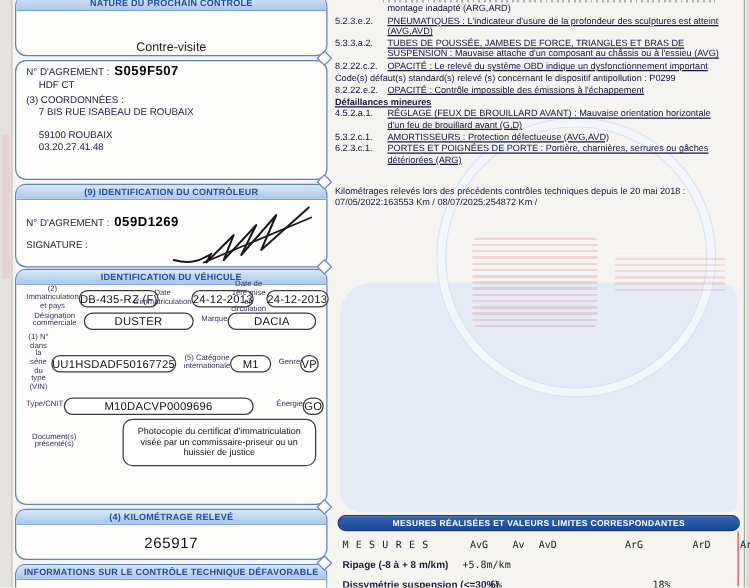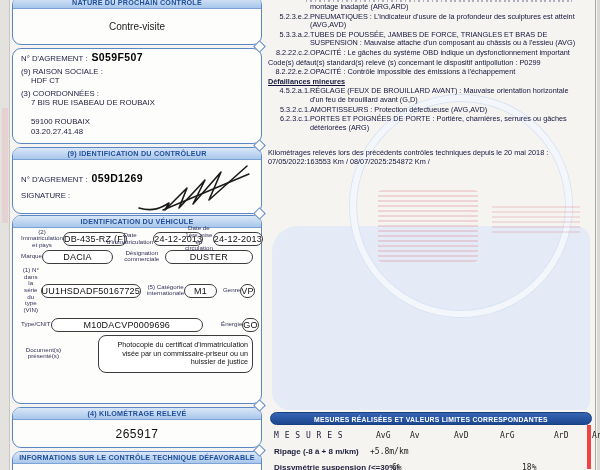--- a/index.html
+++ b/index.html
@@ -17,76 +17,76 @@
          background:linear-gradient(#dae7f8,#a9c7ea);border-bottom:1px solid #7ba3d6;border-radius:7px 7px 0 0;letter-spacing:.2px;
          white-space:nowrap;overflow:hidden;}
   #box-nature{top:-4px;height:49px;}
   #box-centre{top:48px;height:96px;}
   #box-controleur{top:147px;height:67px;}
   #box-vehicule{top:215px;height:189px;}
   #box-km{top:407px;height:41px;}
   #box-infos{top:451px;height:30px;border-bottom:none;border-radius:9px 9px 0 0;}
   .pinch{position:absolute;left:255px;width:7px;height:7px;background:#fdfdfb;border:1.5px solid #5b86c5;transform:rotate(45deg);z-index:3;}
 
-  .nature-value{text-align:center;font-size:10px;color:#222;padding-top:12px;}
+  .nature-value{text-align:center;font-size:10px;color:#222;padding-top:24px;}
 
   .centre-body{padding:2px 8px 0 8px;color:#23234a;font-size:7.8px;line-height:8.6px;}
   .agr-line{margin-top:2px;white-space:nowrap;}
   .agr-value{font-weight:bold;font-size:10.5px;color:#000;letter-spacing:.4px;margin-left:4px;}
   .lab{margin-top:4px;}
   .ind{margin-left:10px;margin-top:1px;color:#1c1c3c;}
   .gap{height:9px;}
 
   .ctrl-body{padding:10px 8px 0 8px;color:#23234a;font-size:7.8px;position:relative;}
   .sig-label{margin-top:7px;}
   .sig-svg{position:absolute;right:6px;top:2px;}
 
   .veh-body{padding:4px 8px 0 8px;}
   .vrow{display:flex;justify-content:space-between;margin-bottom:3px;}
   .vf{display:flex;flex-direction:row;align-items:center;}
   .vlab{font-size:6.2px;color:#33335a;text-align:center;line-height:6.6px;margin-bottom:1.5px;}
   .vlab.tall{height:13px;display:flex;align-items:center;justify-content:center;}
   .vbox{border:1.2px solid #3c3c3c;border-radius:7px;height:14px;line-height:13px;text-align:center;
         font-size:9px;color:#111;width:100%;box-sizing:border-box;font-weight:500;letter-spacing:.2px;background:#fff;white-space:nowrap;}
   .docbox{border:1.2px solid #3c3c3c;border-radius:8px;height:38px;box-sizing:border-box;width:100%;
-          display:flex;align-items:center;justify-content:center;text-align:right;
+          display:flex;align-items:center;justify-content:center;text-align:center;
           font-size:7.2px;line-height:8.4px;color:#111;padding:2px 4px;background:#fff;margin-left:32px;}
 
   .km-value{text-align:center;font-size:12px;color:#111;letter-spacing:.5px;padding-top:7px;}
 
   
   .stamp-wash{position:absolute;left:272px;top:226px;width:318px;height:184px;background:#e4ebf7;border-radius:26px 14px 8px 18px;z-index:0;}
   .stamp-ring{position:absolute;left:350px;top:95px;width:210px;height:210px;border-radius:50%;
               border:6px solid #f3f7fc;box-shadow:0 0 0 1px #d8e3f3, inset 0 0 0 1px #d8e3f3;z-index:0;}
   .stamp-red1{position:absolute;left:378px;top:190px;width:100px;height:72px;border-radius:4px;
               background:repeating-linear-gradient(0deg,rgba(220,120,130,.26) 0 2px,rgba(255,255,255,0) 2px 5px);z-index:0;}
   .stamp-red2{position:absolute;left:492px;top:203px;width:88px;height:30px;
               background:repeating-linear-gradient(0deg,rgba(220,120,130,.20) 0 2px,rgba(255,255,255,0) 2px 5px);z-index:0;}
 
   
   .rcol{position:absolute;left:268px;top:0;width:326px;color:#14143c;font-size:7.3px;line-height:8.6px;z-index:2;}
   .artifact{height:2px;margin:0 22px 1px 38px;
             background:repeating-linear-gradient(90deg,rgba(70,70,110,.40) 0 1.5px,transparent 1.5px 4.5px);}
   .cont{padding-left:42px;}
   .drow{display:flex;margin-top:1px;}
-  .dcode{flex:0 0 42px;text-align:right;}
-  .dtext{flex:1;padding-right:16px;}
+  .dcode{flex:0 0 42px;}
+  .dtext{flex:1;padding-right:16px;text-decoration:underline;}
   .codes-line{margin-top:1px;}
   .minor-title{font-weight:bold;text-decoration:underline;margin-top:1px;}
   .km-hist{margin-top:17px;padding-right:2px;}
 
   
   .mesures{position:absolute;left:270px;top:412px;width:322px;z-index:3;}
   .mbar{height:13px;line-height:13px;text-align:center;color:#fff;font-size:6.8px;font-weight:bold;letter-spacing:.25px;
         background:linear-gradient(#3565b5,#1d478f);border:1px solid #16407f;border-radius:8px;box-sizing:border-box;white-space:nowrap;}
-  .mbody{position:relative;height:44px;border-right:4px solid #ef4444;margin-right:1px;
+  .mbody{position:relative;height:44px;border-right:1px solid #ef4444;margin-right:1px;
          font-family:"DejaVu Sans Mono",monospace;color:#222;}
   .mbody span{position:absolute;font-size:8px;white-space:nowrap;}
   .mtitle{left:4px;top:6px;letter-spacing:.5px;color:#1c1c3a;}
-  .c0{left:106px;top:6px;} .c1{left:140px;top:6px;} .c2{left:184px;top:6px;}
+  .c0{left:106px;top:6px;} .c1{left:140px;top:6px;} .c2{left:161px;top:6px;}
   .c3{left:230px;top:6px;} .c4{left:274px;top:6px;margin-left:48px;} .c5{left:284px;top:6px;}
   .mlabel{font-family:"Liberation Sans",sans-serif;font-weight:bold;font-size:7.4px;color:#1c1c3a;}
   .r1l{left:4px;top:22px;} .r1v{left:100px;top:22px;}
   .r2l{left:4px;top:38px;} .r2f{left:122px;top:38px;} .r2r{left:252px;top:38px;}
 </style>
 </head>
 <body>
 
 <div class="scan-left"></div>
 <div class="scan-smudge"></div>
@@ -99,21 +99,20 @@
 <div class="stamp-red2"></div>
 
 <div class="lbox" id="box-nature">
   <div class="lhead">NATURE DU PROCHAIN CONTRÔLE</div>
   <div class="nature-value">Contre-visite</div>
 </div>
 
 <div class="lbox" id="box-centre">
   <div class="centre-body">
     <div class="agr-line"><span>N° D'AGREMENT :</span><span class="agr-value">S059F507</span></div>
-    <div class="lab">(9) RAISON SOCIALE :</div>
     <div class="ind">HDF CT</div>
     <div class="lab">(3) COORDONNÉES :</div>
     <div class="ind">7 BIS RUE ISABEAU DE ROUBAIX</div>
     <div class="gap"></div>
     <div class="ind">59100 ROUBAIX</div>
     <div class="ind">03.20.27.41.48</div>
   </div>
 </div>
 
 <div class="lbox" id="box-controleur">
@@ -139,27 +138,27 @@
       <div class="vf" style="width:76px">
         <div class="vlab tall">Date d'immatriculation</div>
         <div class="vbox">24-12-2013</div>
       </div>
       <div class="vf" style="width:68px">
         <div class="vlab tall">Date de 1ère mise en circulation</div>
         <div class="vbox">24-12-2013</div>
       </div>
     </div>
     <div class="vrow">
+      <div class="vf" style="width:134px">
+        <div class="vlab">Désignation commerciale</div>
+        <div class="vbox">DUSTER</div>
+      </div>
       <div class="vf" style="width:92px">
         <div class="vlab">Marque</div>
         <div class="vbox">DACIA</div>
-      </div>
-      <div class="vf" style="width:134px">
-        <div class="vlab">Désignation commerciale</div>
-        <div class="vbox">DUSTER</div>
       </div>
     </div>
     <div class="vrow">
       <div class="vf" style="width:120px">
         <div class="vlab">(1) N° dans la série du type (VIN)</div>
         <div class="vbox">UU1HSDADF50167725</div>
       </div>
       <div class="vf" style="width:70px">
         <div class="vlab">(5) Catégorie internationale</div>
         <div class="vbox">M1</div>
@@ -210,21 +209,21 @@
   <div class="drow">
     <span class="dcode">5.2.3.e.2.</span>
     <span class="dtext">PNEUMATIQUES : L'indicateur d'usure de la profondeur des sculptures est atteint (AVG,AVD)</span>
   </div>
   <div class="drow">
     <span class="dcode">5.3.3.a.2.</span>
     <span class="dtext">TUBES DE POUSSÉE, JAMBES DE FORCE, TRIANGLES ET BRAS DE SUSPENSION : Mauvaise attache d'un composant au châssis ou à l'essieu (AVG)</span>
   </div>
   <div class="drow">
     <span class="dcode">8.2.22.c.2.</span>
-    <span class="dtext">OPACITÉ : Le gâches du système OBD indique un dysfonctionnement important</span>
+    <span class="dtext">OPACITÉ : Le relevé du système OBD indique un dysfonctionnement important</span>
   </div>
 
   <div class="codes-line">Code(s) défaut(s) standard(s) relevé (s) concernant le dispositif antipollution : P0299</div>
 
   <div class="drow">
     <span class="dcode">8.2.22.e.2.</span>
     <span class="dtext">OPACITÉ : Contrôle impossible des émissions à l'échappement</span>
   </div>
 
   <div class="minor-title">Défaillances mineures</div>

